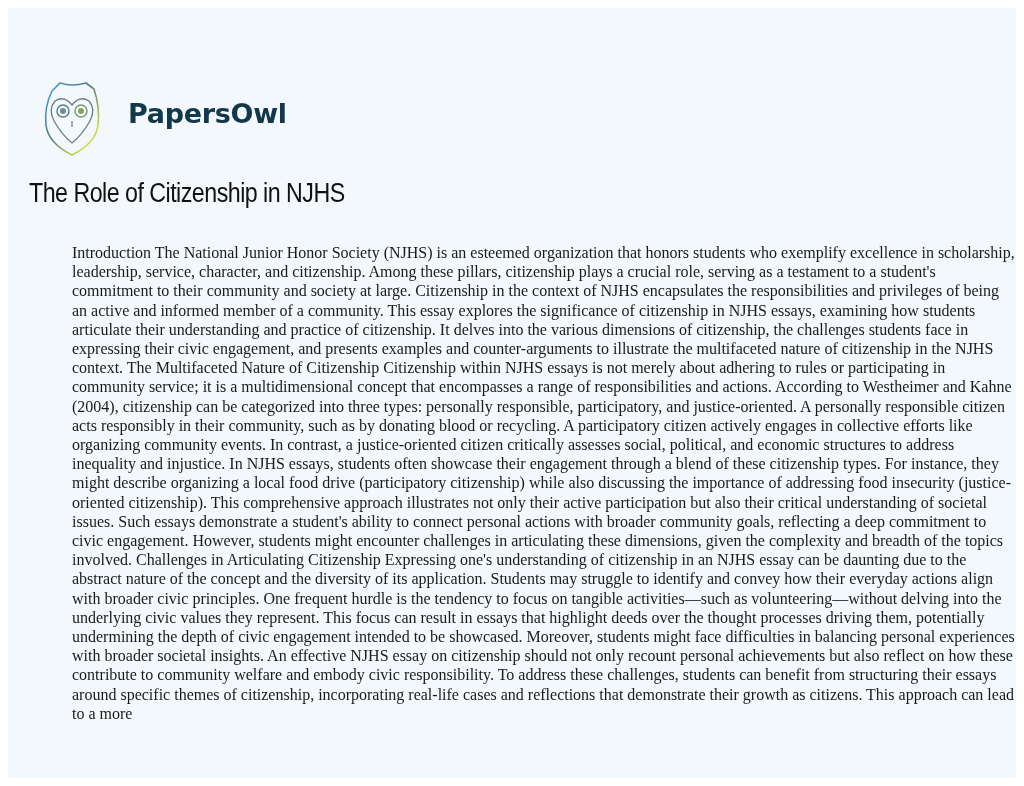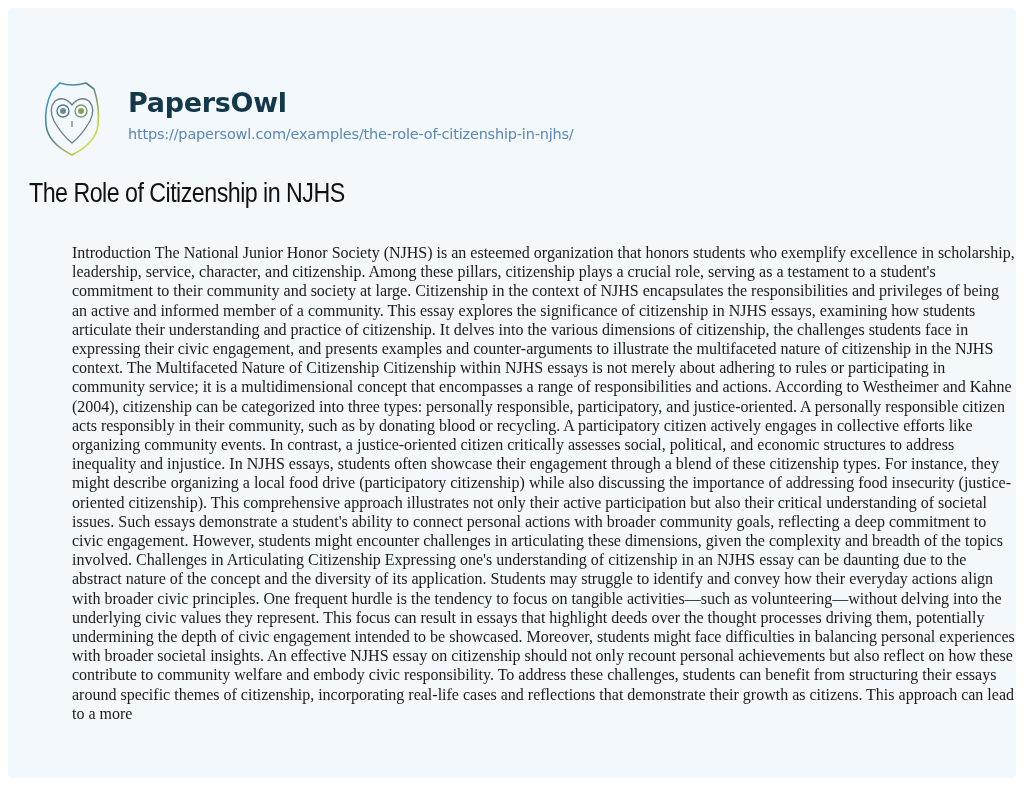--- a/index.html
+++ b/index.html
@@ -28,21 +28,21 @@
       align-items: center;
     }
     .logo {
       width: 60px;
       height: 82px;
       margin-right: 26px;
       margin-left: 4px;
     }
     .brand-block {
       display: flex;
-      flex-direction: column;
+      flex-direction: row;
       margin-top: -8px;
     }
     .brand-name {
       font-family: "DejaVu Sans", sans-serif;
       font-weight: bold;
       font-size: 27px;
       color: #13384a;
       letter-spacing: -0.3px;
       line-height: 34px;
     }
@@ -101,21 +101,20 @@
 
       <circle cx="21" cy="34" r="6" fill="none" stroke="#5a7a84" stroke-width="1.4"></circle>
       <circle cx="21" cy="34" r="3" fill="#6d8a90"></circle>
       <circle cx="39" cy="34" r="6" fill="none" stroke="#7a9a70" stroke-width="1.4"></circle>
       <circle cx="39" cy="34" r="3" fill="#8aa060"></circle>
 
       <path d="M30 44 L30 50" stroke="#7a8a8a" stroke-width="1.4"></path>
     </svg>
     <div class="brand-block">
       <div class="brand-name">PapersOwl</div>
-      <div class="brand-url">https://papersowl.com/examples/the-role-of-citizenship-in-njhs/</div>
     </div>
   </div>
 
   <h1 class="title">The Role of Citizenship in NJHS</h1>
 
   <p class="body-text">Introduction The National Junior Honor Society (NJHS) is an esteemed organization that honors students who exemplify excellence in scholarship, leadership, service, character, and citizenship. Among these pillars, citizenship plays a crucial role, serving as a testament to a student's commitment to their community and society at large. Citizenship in the context of NJHS encapsulates the responsibilities and privileges of being an active and informed member of a community. This essay explores the significance of citizenship in NJHS essays, examining how students articulate their understanding and practice of citizenship. It delves into the various dimensions of citizenship, the challenges students face in expressing their civic engagement, and presents examples and counter-arguments to illustrate the multifaceted nature of citizenship in the NJHS context. The Multifaceted Nature of Citizenship Citizenship within NJHS essays is not merely about adhering to rules or participating in community service; it is a multidimensional concept that encompasses a range of responsibilities and actions. According to Westheimer and Kahne (2004), citizenship can be categorized into three types: personally responsible, participatory, and justice-oriented. A personally responsible citizen acts responsibly in their community, such as by donating blood or recycling. A participatory citizen actively engages in collective efforts like organizing community events. In contrast, a justice-oriented citizen critically assesses social, political, and economic structures to address inequality and injustice. In NJHS essays, students often showcase their engagement through a blend of these citizenship types. For instance, they might describe organizing a local food drive (participatory citizenship) while also discussing the importance of addressing food insecurity (justice-oriented citizenship). This comprehensive approach illustrates not only their active participation but also their critical understanding of societal issues. Such essays demonstrate a student's ability to connect personal actions with broader community goals, reflecting a deep commitment to civic engagement. However, students might encounter challenges in articulating these dimensions, given the complexity and breadth of the topics involved. Challenges in Articulating Citizenship Expressing one's understanding of citizenship in an NJHS essay can be daunting due to the abstract nature of the concept and the diversity of its application. Students may struggle to identify and convey how their everyday actions align with broader civic principles. One frequent hurdle is the tendency to focus on tangible activities—such as volunteering—without delving into the underlying civic values they represent. This focus can result in essays that highlight deeds over the thought processes driving them, potentially undermining the depth of civic engagement intended to be showcased. Moreover, students might face difficulties in balancing personal experiences with broader societal insights. An effective NJHS essay on citizenship should not only recount personal achievements but also reflect on how these contribute to community welfare and embody civic responsibility. To address these challenges, students can benefit from structuring their essays around specific themes of citizenship, incorporating real-life cases and reflections that demonstrate their growth as citizens. This approach can lead to a more</p>
 
 </div>
 
 </body></html>

